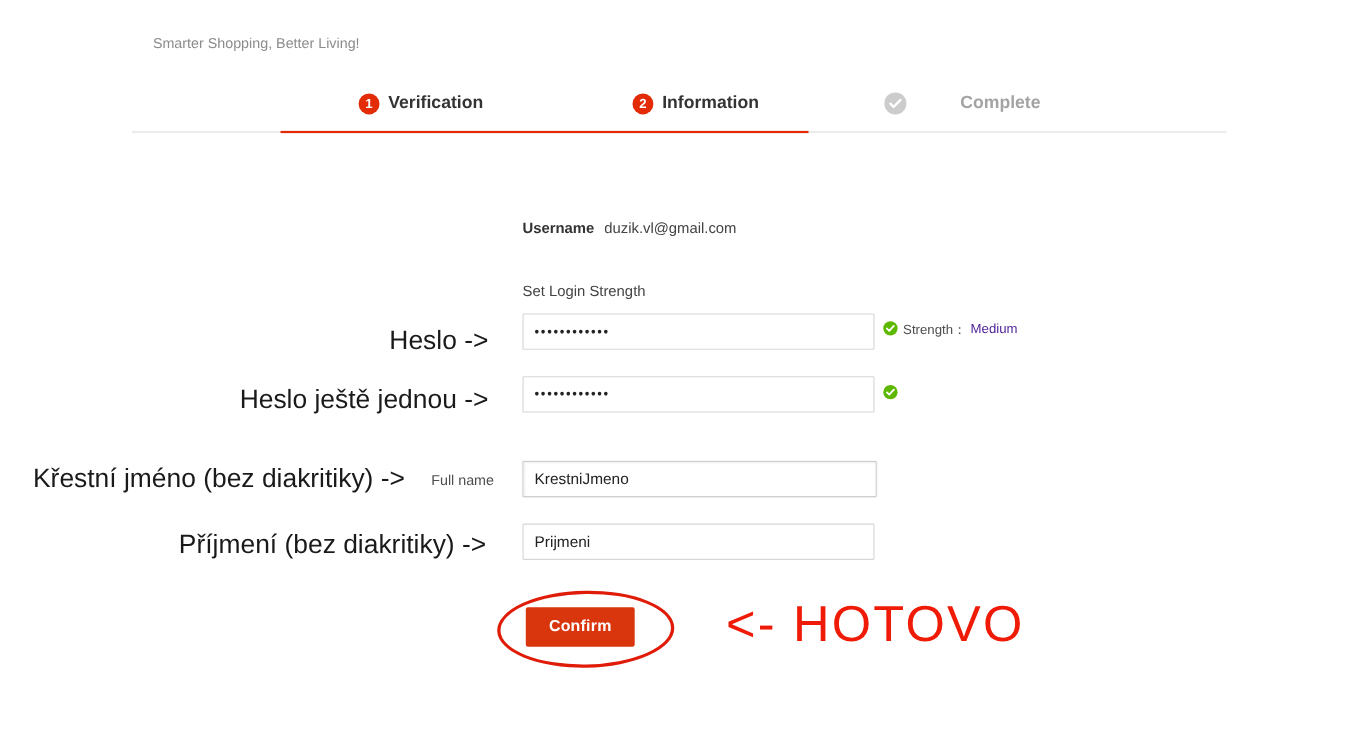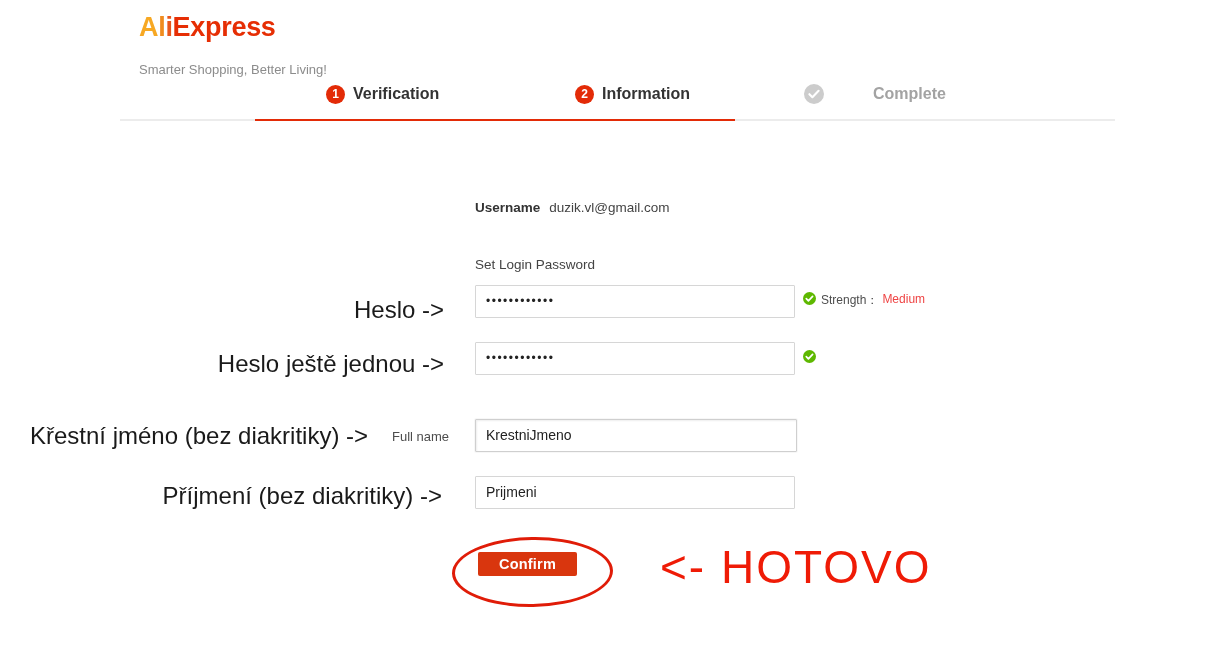--- a/index.html
+++ b/index.html
@@ -190,21 +190,21 @@
     flex: 0 0 auto;
   }
   .green-check svg { display: block; }
   #strength-label {
     font-size: 12px;
     color: #4d4d4d;
     margin-right: 4px;
   }
   #strength-value {
     font-size: 12px;
-    color: #ef4444;
+    color: #4c1d95;
   }
   #password-confirm-check {
     position: absolute;
     left: 803px;
     top: 350px;
   }
 
   #fullname-label {
     position: absolute;
     left: 392px;
@@ -213,21 +213,21 @@
     color: #4d4d4d;
     white-space: nowrap;
   }
 
   
   #confirm-button {
     position: absolute;
     left: 478px;
     top: 552px;
     width: 99px;
-    height: 24px;
+    height: 36px;
     background: #d9360e;
     border: none;
     border-radius: 2px;
     color: #ffffff;
     font-family: "Liberation Sans", sans-serif;
     font-size: 14.5px;
     font-weight: bold;
     cursor: pointer;
     letter-spacing: 0.2px;
   }
@@ -265,21 +265,20 @@
     border: 3px solid #e01c08;
     border-radius: 50%;
     transform: rotate(-1deg);
     pointer-events: none;
   }
 </style>
 </head>
 <body>
 
 <div id="logo-block">
-  <div id="logo-wordmark"><span class="logo-a">A</span><span class="logo-l">l</span><span class="logo-i">i</span><span class="logo-exp">Express</span></div>
   <div id="logo-tagline">Smarter Shopping, Better Living!</div>
 </div>
 
 <div id="steps-bar">
 
   <div class="step" id="step-verification">
     <div class="step-badge">1</div>
     <div class="step-label">Verification</div>
   </div>
 
@@ -302,21 +301,21 @@
   </div>
 </div>
 
 <div id="form-area">
 
   <div id="username-row">
     <span id="username-label">Username</span>
     <span id="username-value">duzik.vl@gmail.com</span>
   </div>
 
-  <div id="password-section-label">Set Login Password</div>
+  <div id="password-section-label">Set Login Strength</div>
 
   <div class="text-input dots" id="password-input">••••••••••••</div>
 
   <div id="strength-row">
     <span class="green-check">
       <svg width="13" height="13" viewBox="0 0 13 13">
         <path d="M3.3 6.7 L5.4 8.8 L9.6 4.3" stroke="#ffffff" stroke-width="1.7" fill="none" stroke-linecap="round" stroke-linejoin="round"></path>
       </svg>
     </span>
     <span id="strength-label">Strength：</span>

